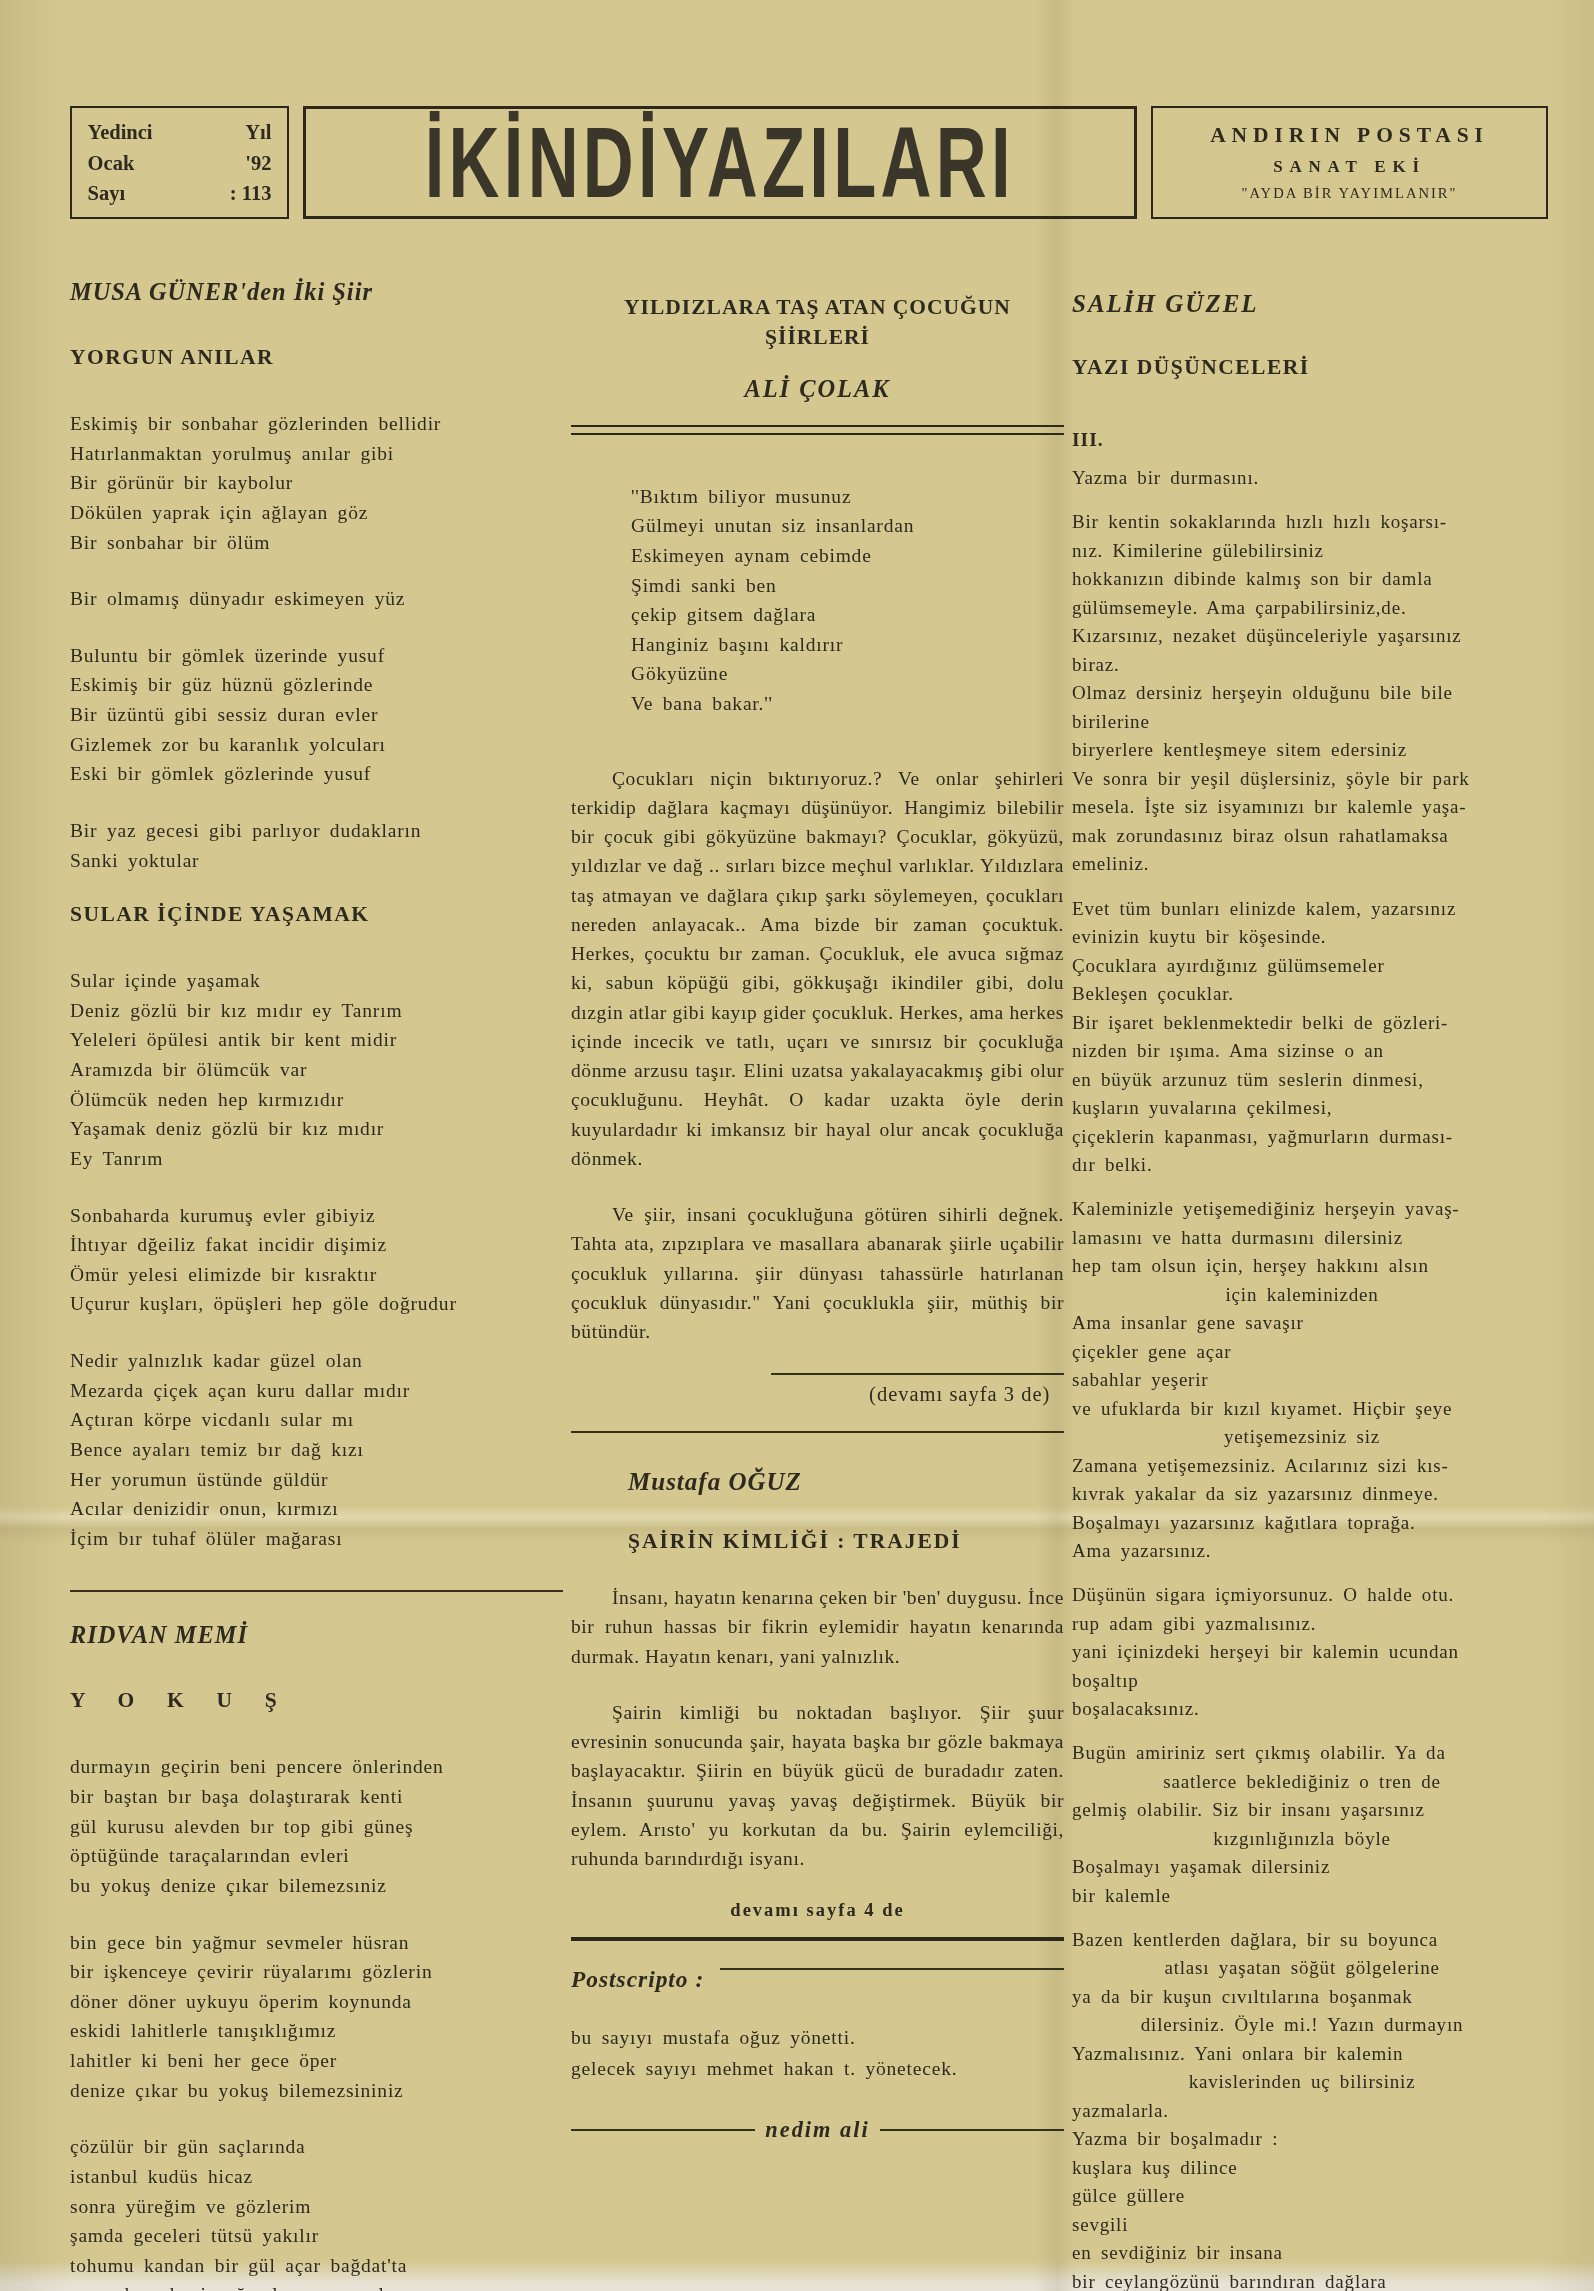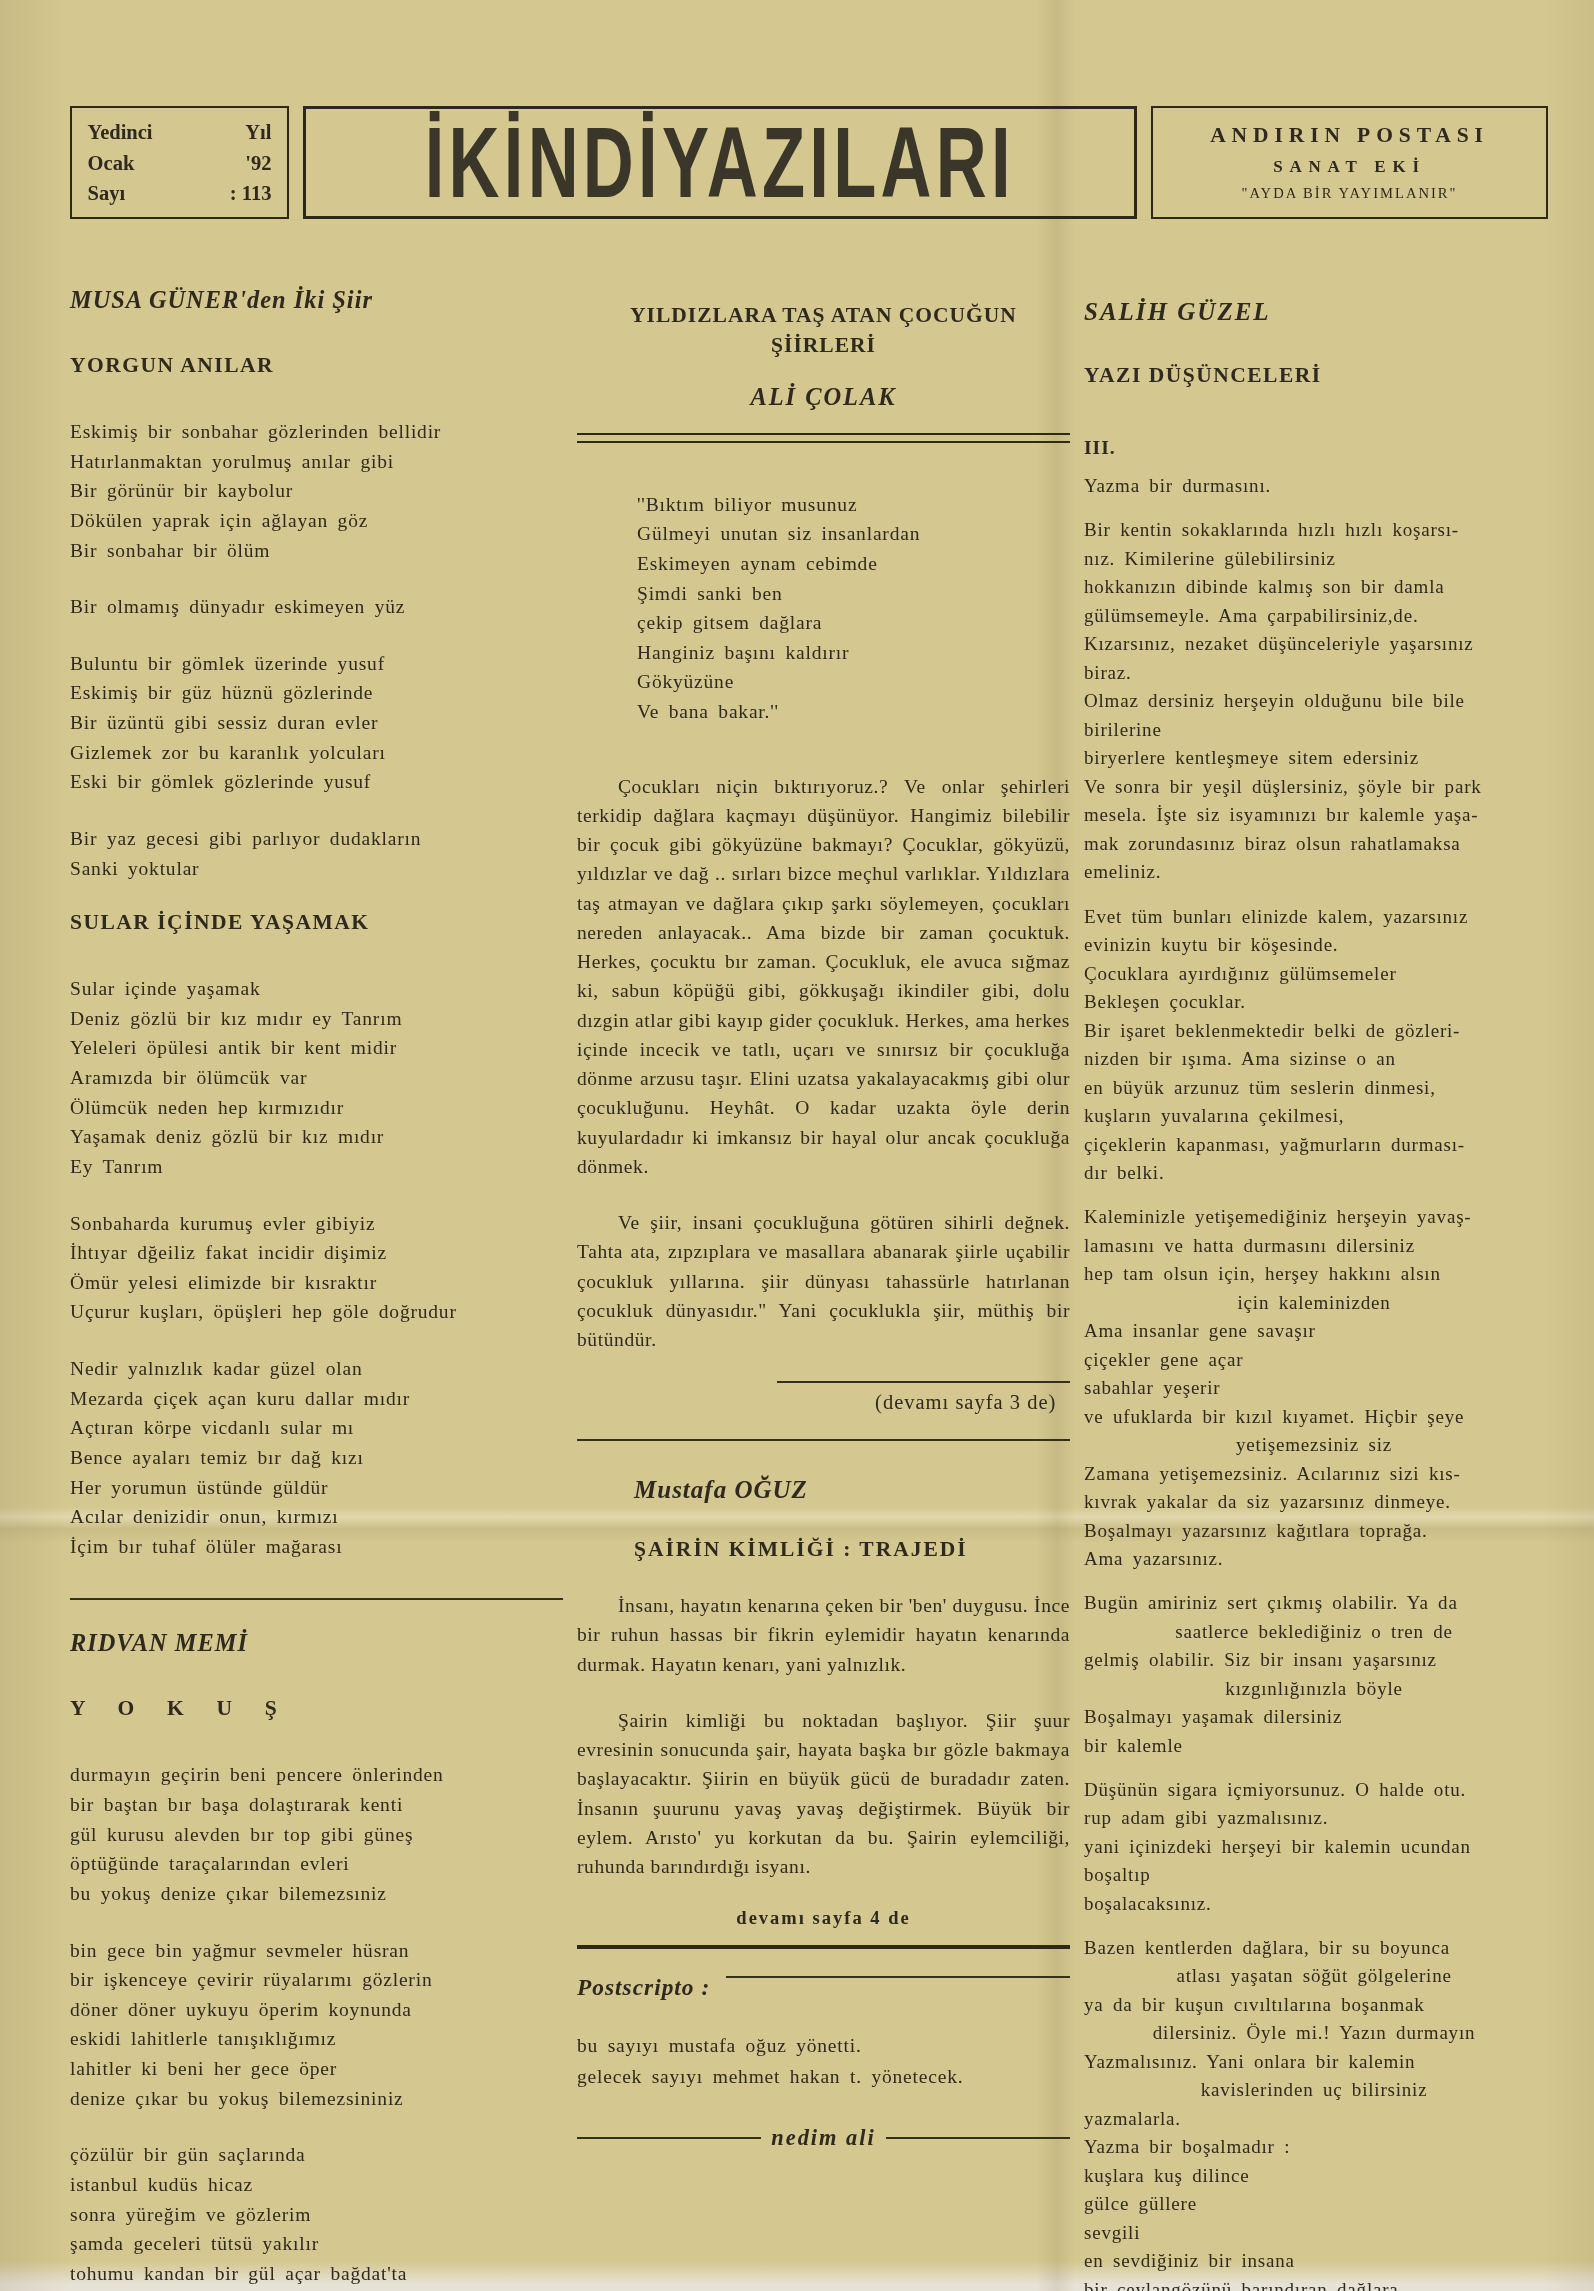--- a/index.html
+++ b/index.html
@@ -53,21 +53,21 @@
     border:2.9px solid #2c281b;
     display:flex;flex-direction:column;align-items:center;justify-content:center;
     gap:8.8px;
   }
   .rb1{font-weight:bold;font-size:21.5px;letter-spacing:5.9px;}
   .rb2{font-weight:bold;font-size:17px;letter-spacing:6.8px;}
   .rb3{font-size:14.6px;letter-spacing:2px;}
   
   .columns{
     position:absolute;top:278px;left:70px;right:38px;bottom:19.5px;
-    display:flex;gap:14px;margin-top:8px;
+    display:flex;gap:8px;
   }
   .col{box-sizing:border-box;}
   .col1{width:493px;}
   .col2{width:493px;padding-top:13.7px;}
   .col3{width:466px;padding-top:11.7px;}
   
   .pline{font-size:19.5px;line-height:1.52;letter-spacing:0.8px;word-spacing:3.9px;}
   .stanza{margin-bottom:27px;}
   .author-head{font-style:italic;font-weight:bold;font-size:24.4px;letter-spacing:1px;margin:0 0 39px 0;}
   .poem-title{font-weight:bold;font-size:21.5px;letter-spacing:1.5px;margin:0 0 39px 0;}
@@ -329,34 +329,34 @@
           <div class="pline">sabahlar yeşerir</div>
           <div class="pline">ve ufuklarda bir kızıl kıyamet. Hiçbir şeye</div>
           <div class="pline al-right">yetişemezsiniz siz</div>
           <div class="pline">Zamana yetişemezsiniz. Acılarınız sizi kıs-</div>
           <div class="pline">kıvrak yakalar da siz yazarsınız dinmeye.</div>
           <div class="pline">Boşalmayı yazarsınız kağıtlara toprağa.</div>
           <div class="pline">Ama yazarsınız.</div>
         </div>
       <div class="c3para">
 
+      <div class="pline">Düşünün sigara içmiyorsunuz. O halde otu.</div>
+          <div class="pline">rup adam gibi yazmalısınız.</div>
+          <div class="pline">yani içinizdeki herşeyi bir kalemin ucundan</div>
+          <div class="pline">boşaltıp</div>
+          <div class="pline">boşalacaksınız.</div>
+        </div>
+      <div class="c3para">
+
       <div class="pline">Bugün amiriniz sert çıkmış olabilir. Ya da</div>
           <div class="pline al-right">saatlerce beklediğiniz o tren de</div>
           <div class="pline">gelmiş olabilir. Siz bir insanı yaşarsınız</div>
           <div class="pline al-right">kızgınlığınızla böyle</div>
           <div class="pline">Boşalmayı yaşamak dilersiniz</div>
           <div class="pline">bir kalemle</div>
-        </div>
-      <div class="c3para">
-
-      <div class="pline">Düşünün sigara içmiyorsunuz. O halde otu.</div>
-          <div class="pline">rup adam gibi yazmalısınız.</div>
-          <div class="pline">yani içinizdeki herşeyi bir kalemin ucundan</div>
-          <div class="pline">boşaltıp</div>
-          <div class="pline">boşalacaksınız.</div>
         </div>
       <div class="c3para">
 
       <div class="pline">Bazen kentlerden dağlara, bir su boyunca</div>
           <div class="pline al-right">atlası yaşatan söğüt gölgelerine</div>
           <div class="pline">ya da bir kuşun cıvıltılarına boşanmak</div>
           <div class="pline al-right">dilersiniz. Öyle mi.! Yazın durmayın</div>
           <div class="pline">Yazmalısınız. Yani onlara bir kalemin</div>
           <div class="pline al-right">kavislerinden uç bilirsiniz</div>
           <div class="pline">yazmalarla.</div>

